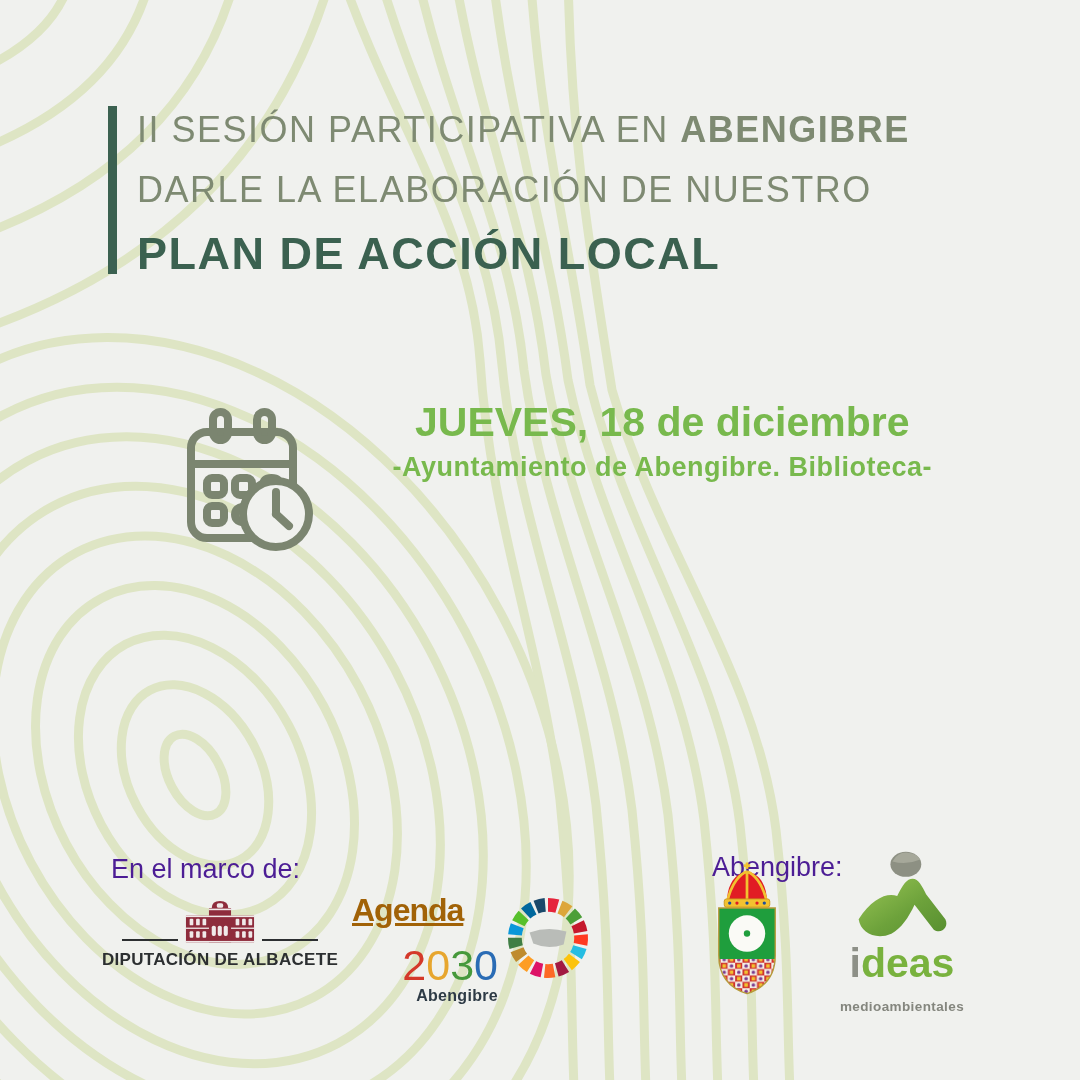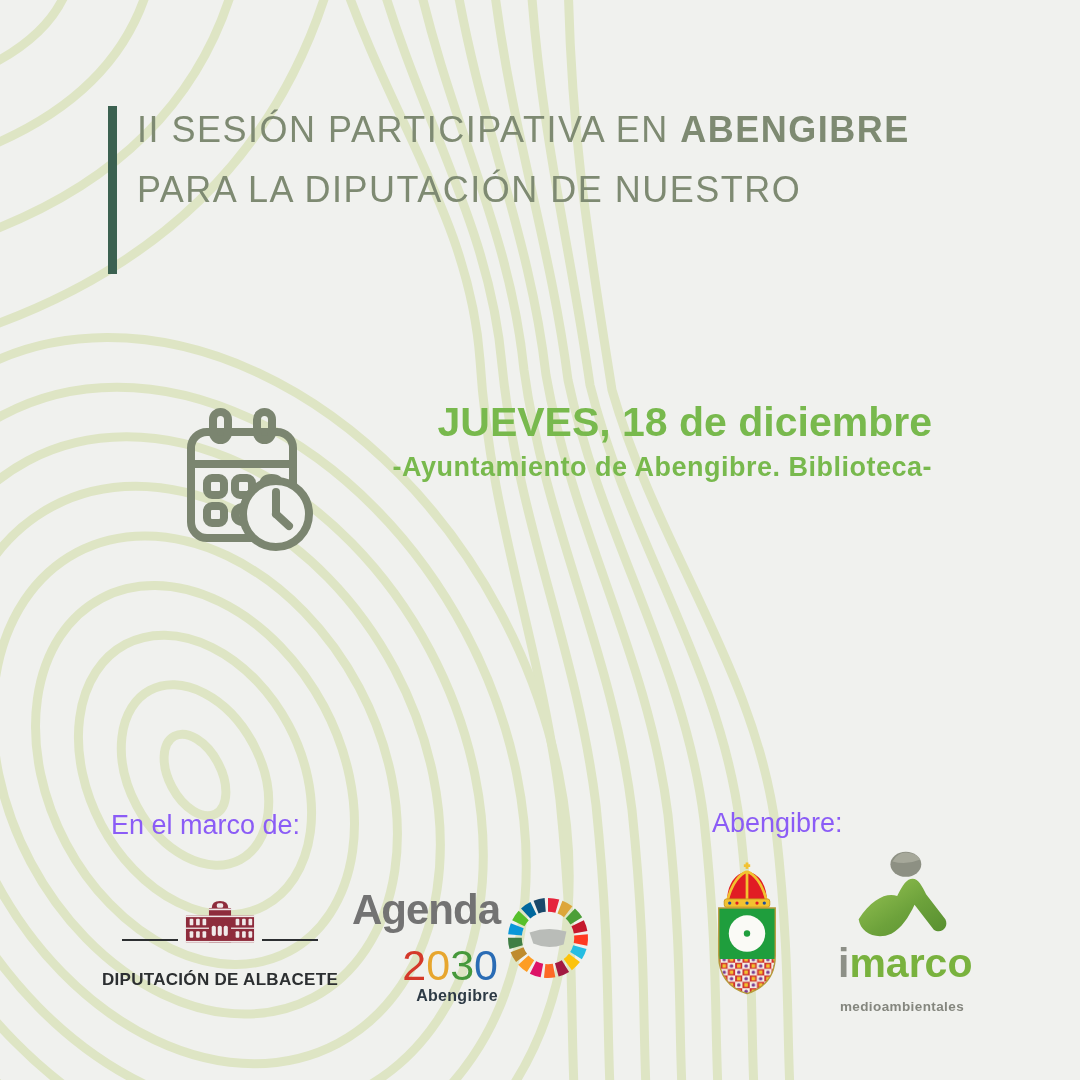--- a/index.html
+++ b/index.html
@@ -10,38 +10,38 @@
   .bg{position:absolute;left:0;top:0;width:1080px;height:1080px;}
   
   .title-bar{position:absolute;left:108px;top:106px;width:9px;height:168px;background:#3b6150;}
   .title{position:absolute;left:137px;top:100px;color:#7e8a72;letter-spacing:1.5px;}
   .t-line1,.t-line2{font-size:36px;line-height:60px;font-weight:400;white-space:nowrap;}
   .t-bold{font-weight:700;}
   .t-line3{font-size:45px;line-height:64px;font-weight:700;color:#3b6150;margin-top:2px;white-space:nowrap;}
   
   .cal{position:absolute;left:176px;top:404px;width:142px;height:148px;}
   .event{position:absolute;right:148px;top:396px;text-align:right;color:#78b94d;font-weight:700;}
-  .event .date{font-size:41px;line-height:52px;white-space:nowrap;}
+  .event .date{font-size:41px;line-height:52px;white-space:nowrap;text-align:center;}
   .event .time{font-size:41px;line-height:52px;white-space:nowrap;}
   .event .loc{font-size:27px;line-height:38px;letter-spacing:0.5px;white-space:nowrap;}
   
   .message{position:absolute;left:0;top:636px;width:1040px;text-align:center;
     color:#7b886e;font-size:47px;line-height:60px;font-weight:700;letter-spacing:1.5px;}
   
-  .label{position:absolute;font-size:27px;color:#8b5cf6;}
+  .label{position:absolute;font-size:27px;color:#4c1d95;margin-top:44px;}
   .label-marco{left:111px;top:810px;}
   .label-org{left:712px;top:808px;}
   
   .logo-dipu{position:absolute;left:106px;top:900px;width:228px;display:flex;flex-direction:column;align-items:center;}
   .dipu-top{display:flex;align-items:flex-end;gap:6px;}
   .dipu-rule{width:56px;height:2px;background:#2c2f31;margin-bottom:5px;}
-  .dipu-name{font-size:17px;font-weight:700;color:#2c2f31;letter-spacing:0.3px;margin-top:24px;white-space:nowrap;}
+  .dipu-name{font-size:17px;font-weight:700;color:#2c2f31;letter-spacing:0.3px;margin-top:4px;white-space:nowrap;}
   
   .logo-agenda{position:absolute;left:352px;top:890px;width:146px;}
-  .ag-word{font-size:42px;font-weight:700;color:#737373;letter-spacing:-1px;line-height:40px;}
+  .ag-word{font-size:32px;font-weight:700;color:#a16207;letter-spacing:-1px;line-height:40px;text-decoration:underline;}
   .ag-digits{font-size:43px;font-weight:400;line-height:38px;text-align:right;letter-spacing:0;margin-top:16px;}
   .d0{color:#d4392a;}.d1{color:#e7a62e;}.d2{color:#46993b;}.d3{color:#2a6cb5;}
   .ag-sub{font-size:16px;font-weight:700;color:#2d3a45;text-align:right;margin-top:3px;letter-spacing:0.3px;}
   .sdg{position:absolute;left:502px;top:892px;width:92px;height:92px;}
   
   .escudo{position:absolute;left:706px;top:856px;width:82px;height:146px;}
   
   .logo-ideas{position:absolute;left:838px;top:848px;width:128px;text-align:center;}
   .ideas-mark{width:106px;height:100px;}
   .ideas-word{font-size:41px;font-weight:700;line-height:34px;margin-top:-6px;}
@@ -80,21 +80,22 @@
         <ellipse cx="195" cy="775" rx="266" ry="356"></ellipse>
         <ellipse cx="195" cy="775" rx="306" ry="408"></ellipse>
         <ellipse cx="195" cy="775" rx="346" ry="460"></ellipse>
       </g>
     </g>
   </svg>
 
   <div class="title-bar"></div>
   <div class="title">
     <div class="t-line1"><span>II SESIÓN PARTICIPATIVA EN </span><span class="t-bold">ABENGIBRE</span></div>
-    <div class="t-line2">PARA LA DIPUTACIÓN DE NUESTRO</div>
+    <div class="t-line2">DARLE LA ELABORACIÓN DE NUESTRO</div>
+    <div class="t-line3">PLAN DE ACCIÓN LOCAL</div>
   </div>
 
   <svg class="cal" viewBox="0 0 140 148">
     <g stroke="#7b8570" stroke-width="8" fill="none" stroke-linecap="round" stroke-linejoin="round">
       <rect x="14" y="28" width="102" height="106" rx="16"></rect>
       <line x1="14" y1="60" x2="116" y2="60"></line>
       <rect x="36" y="8" width="15" height="28" rx="7.5"></rect>
       <rect x="80" y="8" width="15" height="28" rx="7.5"></rect>
       <rect x="30" y="74" width="17" height="17" rx="5"></rect>
       <rect x="58" y="74" width="17" height="17" rx="5"></rect>
@@ -220,17 +221,17 @@
         <linearGradient id="ideasGrad" x1="0" y1="0" x2="1" y2="1">
           <stop offset="0" stop-color="#9ac655"></stop>
           <stop offset="0.55" stop-color="#6da23b"></stop>
           <stop offset="1" stop-color="#568e2f"></stop>
         </linearGradient>
       </defs>
       <ellipse cx="59" cy="15" rx="16" ry="13" fill="#8d9083"></ellipse>
       <path d="M45 12 q6 -10 16 -9 q10 1 13 7 q-14 6 -29 2 Z" fill="#a6a89a"></path>
       <path d="M10 72 C24 50 40 44 50 48 C56 36 60 30 66 30 C72 30 76 38 80 46 L100 72 C104 80 96 88 88 83 L68 57 C62 70 54 82 44 87 C28 94 12 86 10 72 Z" fill="url(#ideasGrad)"></path>
     </svg>
-    <div class="ideas-word"><span class="i-gray">i</span><span class="i-green">marco</span></div>
+    <div class="ideas-word"><span class="i-gray">i</span><span class="i-green">deas</span></div>
     <div class="ideas-sub">medioambientales</div>
   </div>
 
 </div>
 
 </body></html>

